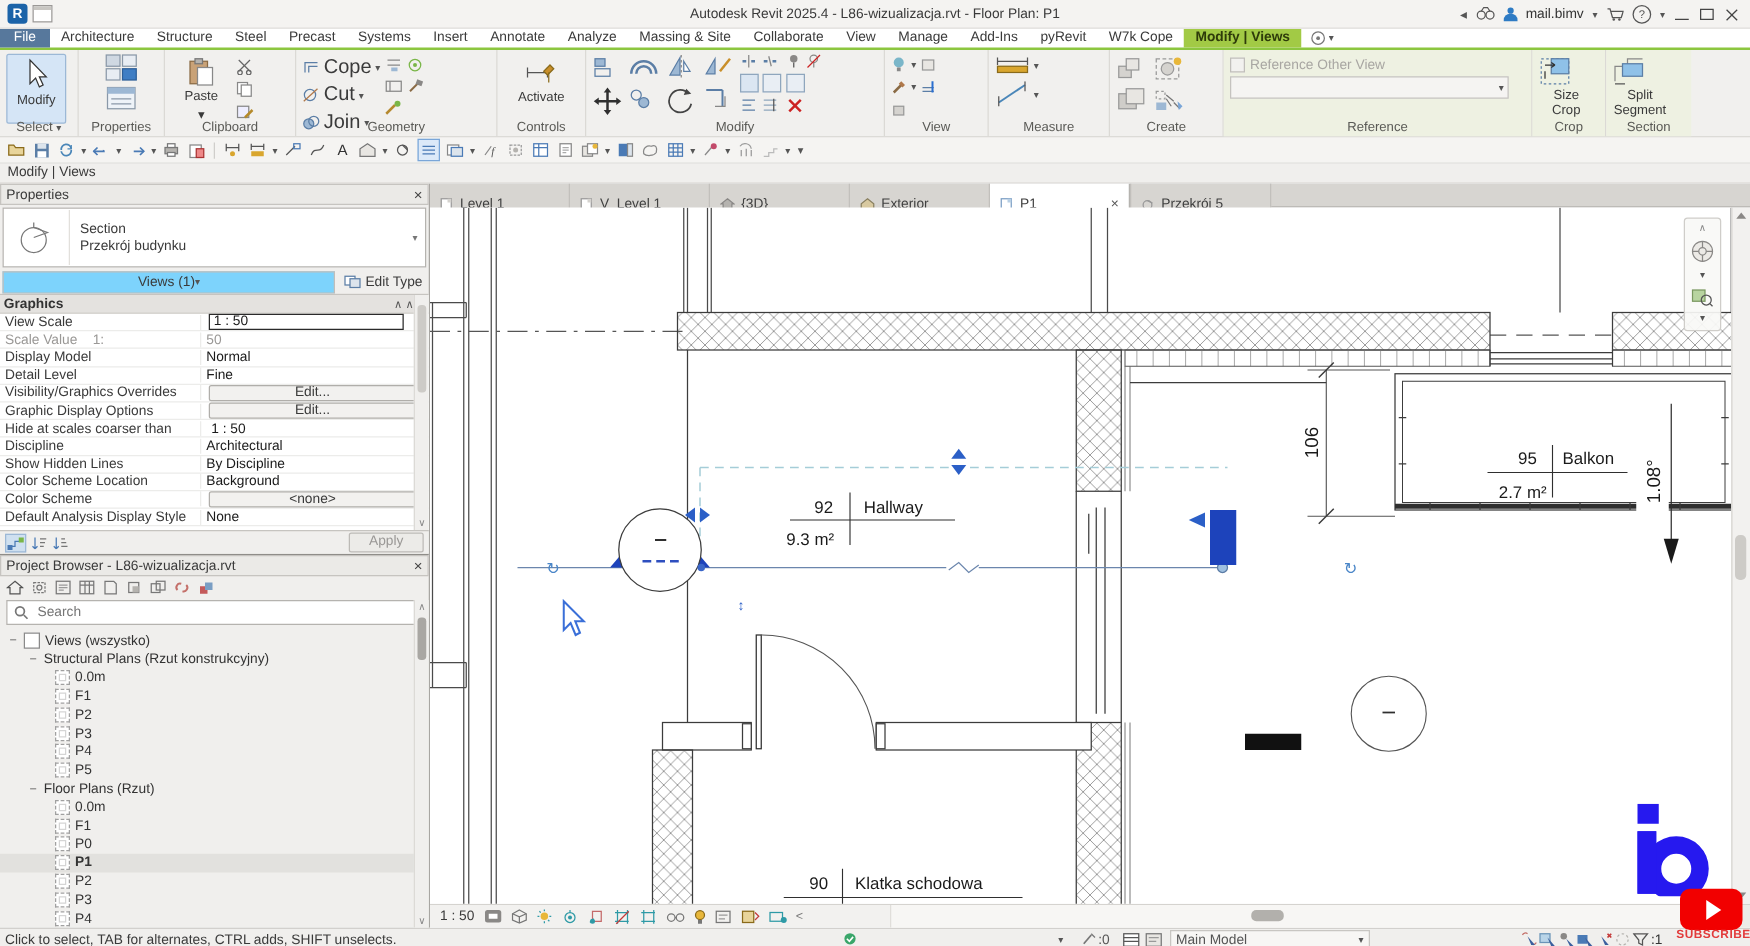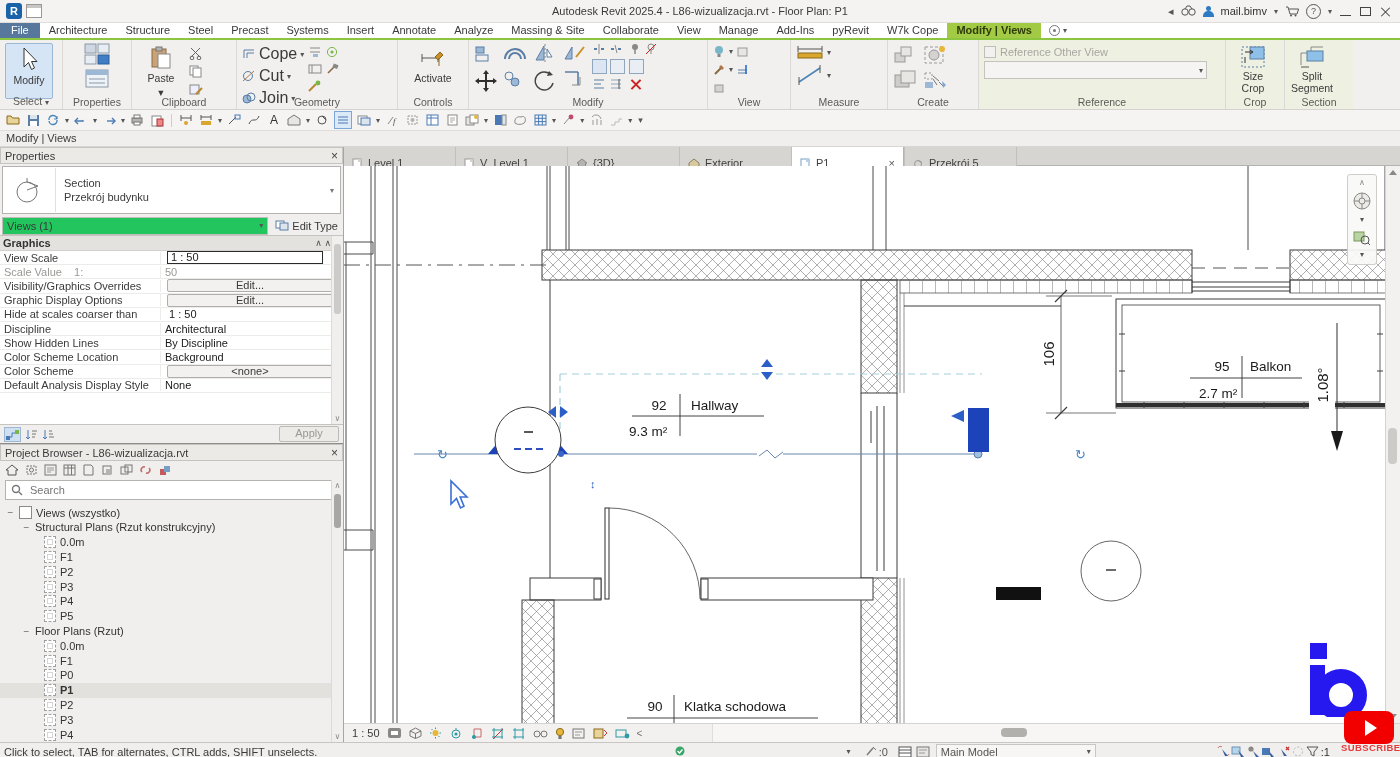--- a/index.html
+++ b/index.html
@@ -44,42 +44,42 @@
   .gtxt{font-size:16px;color:#3a3a3a;white-space:nowrap;}
   .box13{width:13px;height:13px;border:1px solid #8fa6bd;background:#e9eef4;}
   .box13.b2{background:#dbe6f2;}
   .redx{position:relative;width:13px;height:13px;}
   .redx:before,.redx:after{content:"";position:absolute;left:6px;top:0;height:13px;border-left:2px solid #cc2222;}
   .redx:before{transform:rotate(45deg);} .redx:after{transform:rotate(-45deg);}
   .refbox{display:flex;flex-direction:column;gap:3px;padding-top:3px;}
   .refchk{display:flex;align-items:center;gap:4px;color:#a8a6a2;}
   .refchk .cb{width:10px;height:10px;border:1px solid #c0beba;background:#f2f1ef;}
   .refcombo{width:218px;height:16px;background:#f5f4f2;border:1px solid #c5c3bf;display:flex;align-items:center;justify-content:flex-end;padding-right:3px;color:#999;}
-  .crbtn{width:44px;display:flex;flex-direction:column;align-items:center;gap:2px;padding-top:2px;}
+  .crbtn{width:44px;display:flex;flex-direction:column;align-items:flex-start;gap:2px;padding-top:2px;}
   .crbtn span{font-size:10.5px;color:#3a3a3a;text-align:center;line-height:11.5px;}
   
   .qat{height:20px;background:#f5f4f2;border-bottom:1px solid #deddd9;display:flex;align-items:center;gap:4px;padding-left:5px;}
   .qi{width:16px;height:16px;display:flex;align-items:center;justify-content:center;}
   .qi.hl{border:1px solid #7aa6d8;background:#dce9f8;}
   .qsep{width:1px;height:13px;background:#d0cecb;margin:0 2px;}
   
   .modbar{height:15px;line-height:15px;background:#f0efed;border-bottom:1px solid #d8d6d2;padding-left:6px;color:#3a3a3a;}
   
   .main{height:595px;display:flex;}
   .leftcol{width:343px;display:flex;flex-direction:column;background:#f0efed;border-right:1px solid #a8a6a2;}
   .phead{height:15px;background:#ebeae7;border:1px solid #c6c4c0;display:flex;align-items:center;justify-content:space-between;padding:0 4px;color:#3a3a3a;}
   .phead .x{color:#444;font-size:12px;line-height:10px;}
   
   .props{height:298px;display:flex;flex-direction:column;position:relative;border-bottom:1px solid #8f8d89;}
   .typesel{margin:2px;height:46px;background:#fff;border:1px solid #b5b3af;display:flex;align-items:center;}
   .typesel .ticon{width:52px;height:44px;border-right:1px solid #e2e0dc;display:flex;align-items:center;justify-content:center;}
   .typesel .ttext{flex:1;padding-left:8px;line-height:14px;color:#3a3a3a;}
   .typesel .tcaret{padding:0 6px;color:#777;}
   .viewsrow{height:19px;display:flex;align-items:center;gap:4px;padding:0 2px;}
-  .viewscombo{flex:1;height:16px;background:#22c55e;border:1px solid #c0beba;display:flex;align-items:center;justify-content:space-between;padding:0 4px;color:#3a3a3a;}
+  .viewscombo{flex:1;height:16px;background:#7dd3fc;border:1px solid #c0beba;display:flex;align-items:center;justify-content:center;padding:0 4px;color:#3a3a3a;}
   .edittype{display:flex;align-items:center;gap:3px;padding:0 3px;color:#3a3a3a;}
   .grid{flex:1;overflow:hidden;background:#fff;border-top:1px solid #c6c4c0;position:relative;}
   .grow{display:flex;height:13.2px;border-bottom:1px solid #ececea;align-items:center;}
   .grow .lab{width:156px;padding-left:4px;color:#3a3a3a;border-right:1px solid #ececea;white-space:nowrap;overflow:hidden;}
   .grow .val{flex:1;padding-left:4px;white-space:nowrap;color:#1a1a1a;}
   .grow.dim .lab,.grow.dim .val{color:#9a9896;}
   .ghead{height:14px;background:#e4e2df;display:flex;align-items:center;font-weight:bold;padding-left:3px;border-bottom:1px solid #d2d0cc;}
   .ghead .arr{margin-left:auto;padding-right:12px;color:#555;font-weight:normal;font-size:9px;}
   .vinput{border:1px solid #2a2a2a;background:#fff;height:11px;line-height:11px;padding:0 3px;margin-left:2px;min-width:148px;display:inline-block;}
   .vbtn{display:block;margin:0 10px 0 2px;border:1px solid #b0aeaa;background:#f2f1ef;border-radius:2px;text-align:center;height:11px;line-height:11px;color:#3a3a3a;}
@@ -739,20 +739,28 @@
         </div>
         <div class="grow">
             <span class="lab">View Scale</span>
             <span class="val"><span class="vinput">1 : 50</span></span>
           </div>
         <div class="grow dim">
             <span class="lab" style="white-space:pre;">Scale Value    1:</span>
             <span class="val">50</span>
           </div>
         <div class="grow">
+            <span class="lab">Display Model</span>
+            <span class="val">Normal</span>
+          </div>
+        <div class="grow">
+            <span class="lab">Detail Level</span>
+            <span class="val">Fine</span>
+          </div>
+        <div class="grow">
             <span class="lab">Visibility/Graphics Overrides</span>
             <span class="val">
               <span class="vbtn">Edit...</span>
             </span>
           </div>
         <div class="grow">
             <span class="lab">Graphic Display Options</span>
             <span class="val">
               <span class="vbtn">Edit...</span>
             </span>

